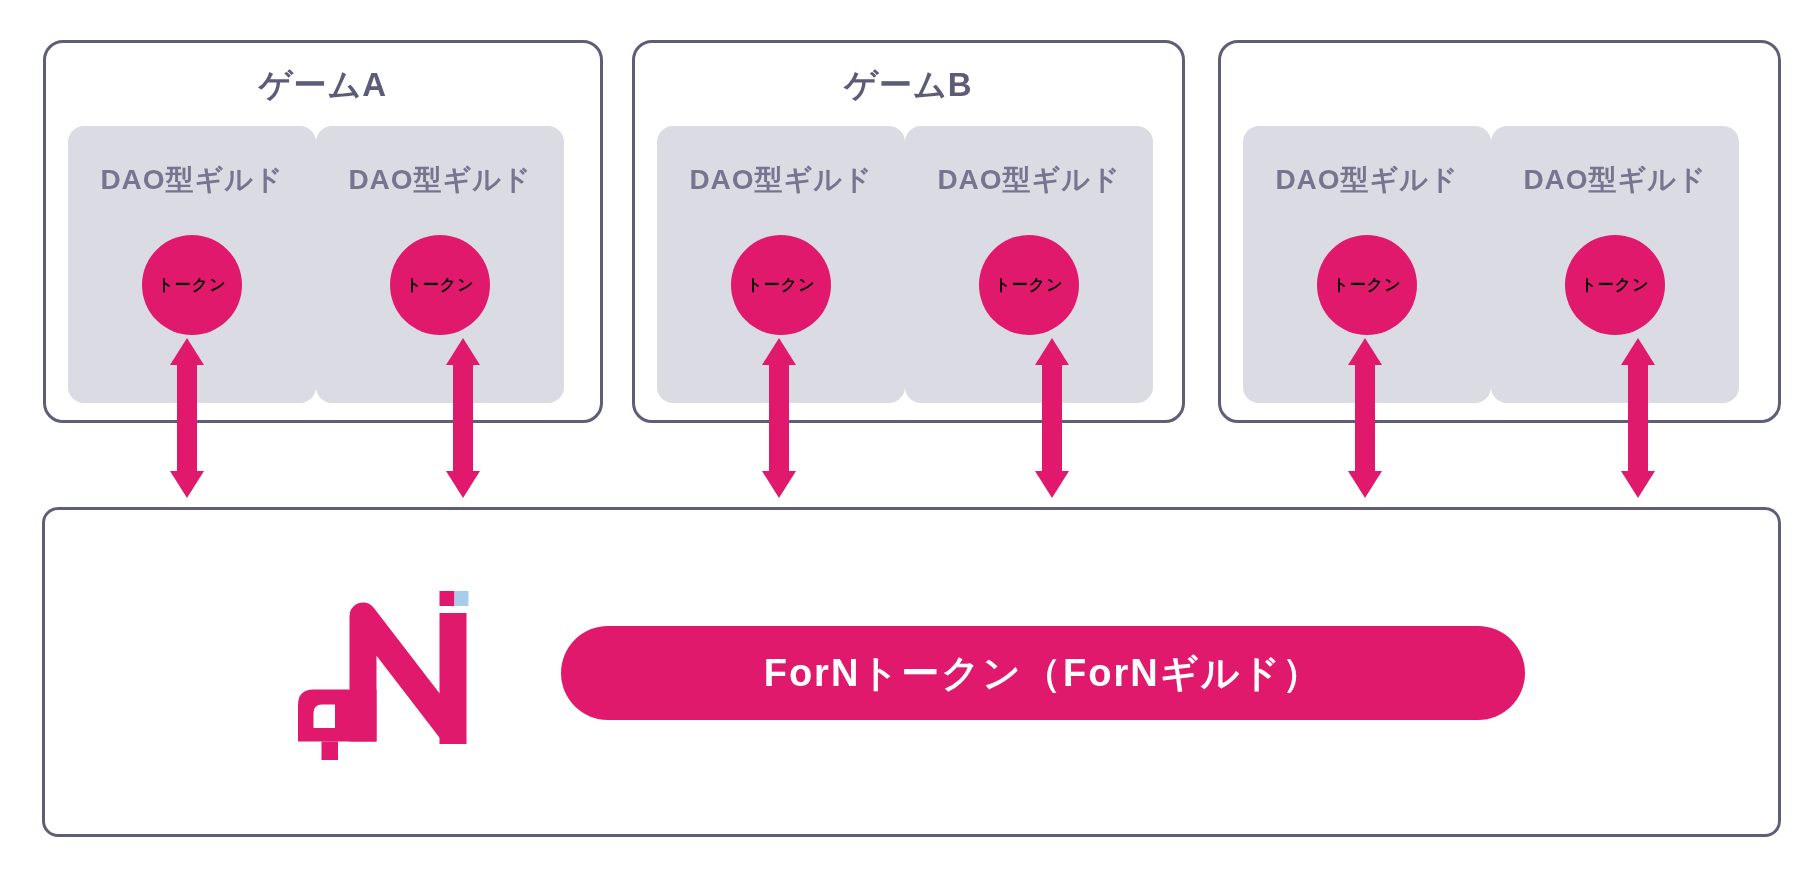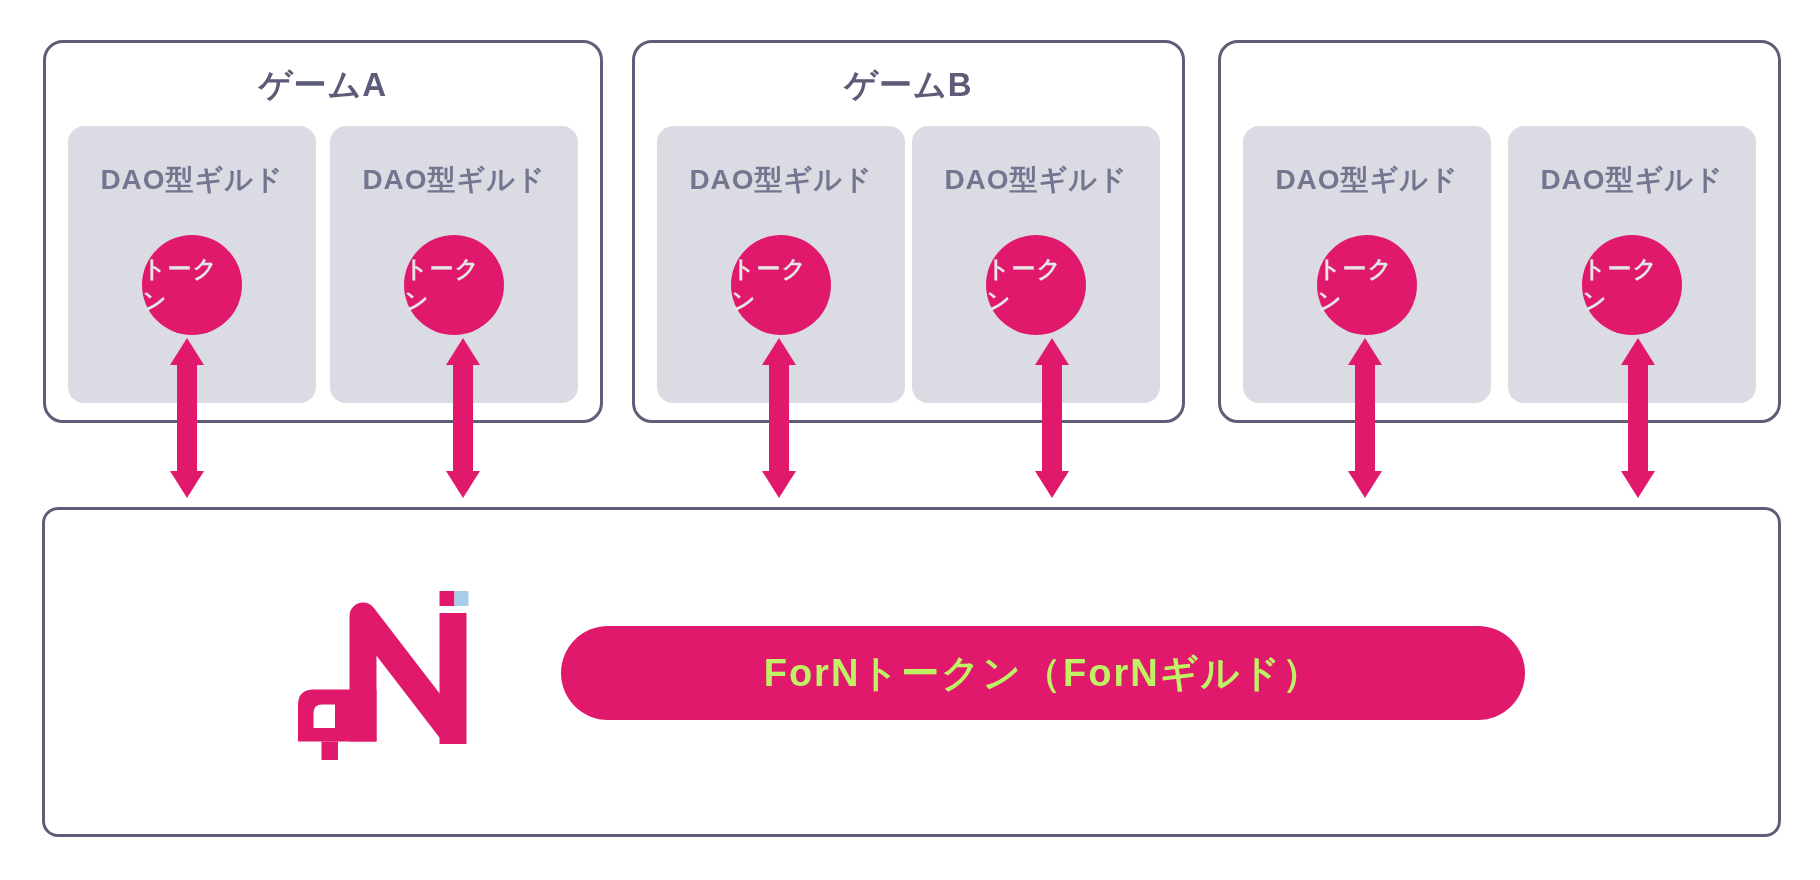--- a/index.html
+++ b/index.html
@@ -9,46 +9,46 @@
   }
   
   .panel{
     position:absolute;top:40px;height:383px;
     border:3px solid #5e5e79;border-radius:20px;background:#ffffff;box-sizing:border-box;
   }
   .panel-title{
     position:absolute;top:20px;left:0;right:0;text-align:center;
     font-size:33px;font-weight:bold;color:#5c5c78;letter-spacing:1px;
   }
-  .guild-row{position:absolute;top:83px;left:22px;right:22px;display:flex;justify-content:space-between;}
+  .guild-row{position:absolute;top:83px;left:22px;right:22px;display:flex;}
   .guild{
     position:relative;width:248px;height:277px;background:#dbdbe4;border-radius:16px;
   }
   .guild-label{
     position:absolute;top:35px;left:0;right:0;text-align:center;
     font-size:28px;font-weight:bold;color:#757590;letter-spacing:1px;
   }
   .token-circle{
     position:absolute;top:109px;left:50%;margin-left:-50px;width:100px;height:100px;
     border-radius:50%;background:#e1196d;display:flex;align-items:center;justify-content:center;
   }
-  .token-label{font-size:24px;font-weight:bold;color:#e5e5e5;letter-spacing:1px;}
+  .token-label{font-size:16px;font-weight:bold;color:#000000;letter-spacing:1px;}
   
   .arrow{position:absolute;top:338px;width:36px;height:160px;}
   
   .bottom-box{
     position:absolute;left:42px;top:507px;width:1739px;height:330px;
     border:3px solid #5e5e79;border-radius:16px;background:#ffffff;box-sizing:border-box;
   }
   .forn-logo{position:absolute;left:243px;top:68px;width:200px;height:200px;}
   .forn-pill{
     position:absolute;left:516px;top:116px;width:964px;height:94px;border-radius:47px;
     background:#e1196d;display:flex;align-items:center;justify-content:center;
   }
-  .forn-pill-label{font-size:38px;font-weight:bold;color:#bef264;letter-spacing:2px;}
+  .forn-pill-label{font-size:38px;font-weight:bold;color:#ffffff;letter-spacing:2px;}
 </style>
 </head>
 <body>
 
 <div class="canvas">
 
   <div class="panel" style="left:43px;width:560px;">
     <div class="panel-title">ゲームA</div>
     <div class="guild-row">
       <div class="guild">

